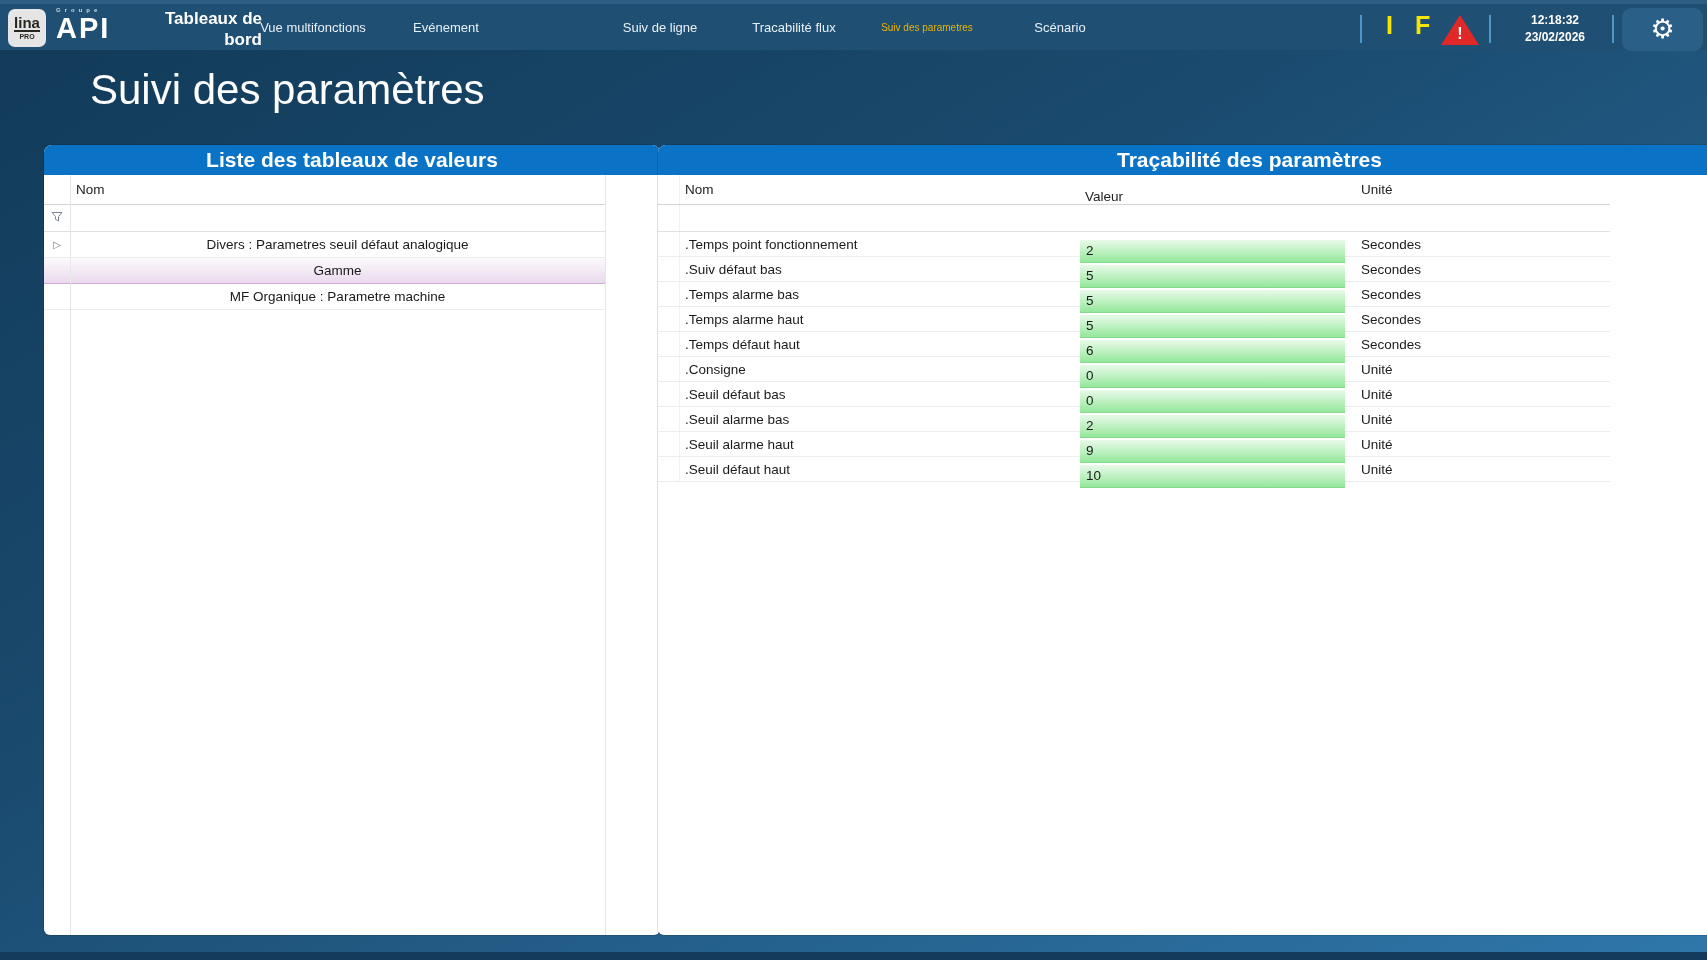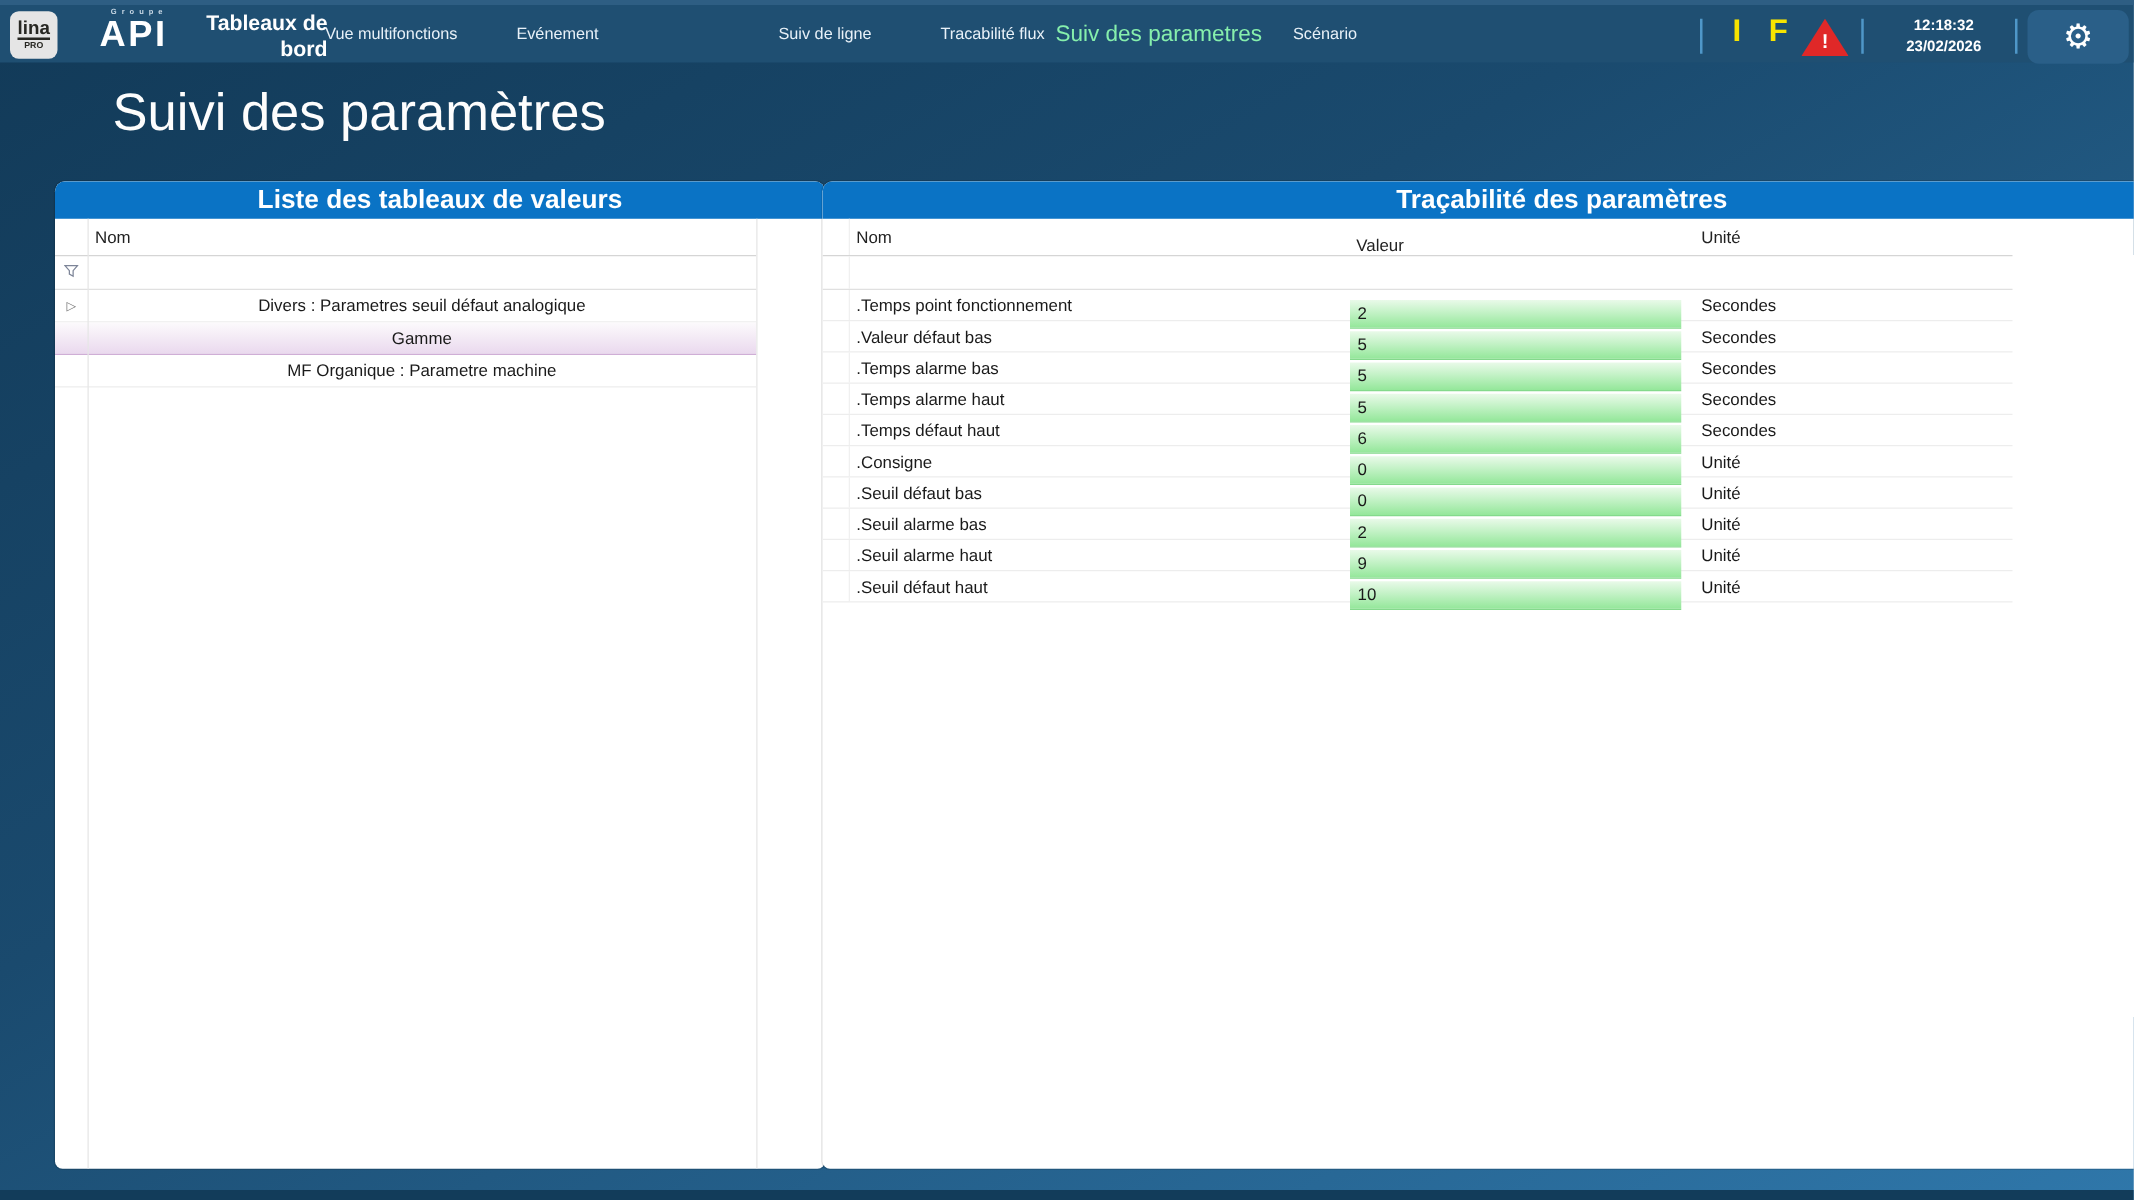--- a/index.html
+++ b/index.html
@@ -14,32 +14,32 @@
     position:absolute; top:0; left:0; width:1707px; height:50px;
     background:#1f4f72; border-top:4px solid #2e5e83;
   }
   .lina-logo {
     position:absolute; left:8px; top:5px; width:38px; height:38px;
     background:#e5e5e5; border-radius:7px; display:flex; flex-direction:column;
     align-items:center; justify-content:center; color:#272722;
   }
   .lina-logo .lina { font-size:15px; font-weight:bold; line-height:1; border-bottom:2px solid #272722; }
   .lina-logo .pro  { font-size:7px; font-weight:bold; line-height:1.4; }
-  .api-logo { position:absolute; left:56px; top:3px; width:78px; text-align:right; color:#fff; }
+  .api-logo { position:absolute; left:56px; top:3px; width:78px; text-align:left; color:#fff; }
   .api-logo .groupe { display:block; font-size:6px; letter-spacing:4px; color:#c9d9e6; font-weight:bold; }
   .api-logo .api { display:block; font-size:29px; font-weight:bold; letter-spacing:2px; line-height:1.05; }
   .app-title {
     position:absolute; left:142px; top:4px; width:120px; text-align:right;
     color:#fff; font-size:17px; font-weight:bold; line-height:1.25;
   }
   .nav-item {
     position:absolute; top:50%; transform:translate(-50%,-50%);
     color:#e8f1f8; font-size:13px; white-space:nowrap; cursor:pointer;
   }
-  .nav-item.active { font-size:18px; color:#86efac; }
+  .nav-item.active { font-size:10px; color:#eab308; }
   .tb-divider { position:absolute; top:11px; width:2px; height:28px; background:#4f97c8; }
   .ind-letter { position:absolute; top:7px; font-size:25px; font-weight:bold; color:#f7e400; }
   .warn-tri {
     position:absolute; left:1441px; top:11px; width:38px; height:30px;
     clip-path:polygon(50% 0, 100% 100%, 0 100%); background:#e02828;
     display:flex; align-items:flex-end; justify-content:center;
   }
   .warn-tri span { color:#fff; font-weight:bold; font-size:16px; line-height:1.4; }
   .clock { position:absolute; left:1505px; top:8px; width:100px; text-align:center; color:#fff;
            font-size:12px; font-weight:bold; line-height:1.45; }
@@ -206,21 +206,21 @@
   <div class="rt-row">
     <span class="c-rowhead"></span>
     <span class="c-nom">.Temps point fonctionnement</span>
     <span class="c-val">
         <span class="val-pill">2</span>
       </span>
     <span class="c-unit">Secondes</span>
   </div>
   <div class="rt-row">
     <span class="c-rowhead"></span>
-    <span class="c-nom">.Valeur défaut bas</span>
+    <span class="c-nom">.Suiv défaut bas</span>
     <span class="c-val">
         <span class="val-pill">5</span>
       </span>
     <span class="c-unit">Secondes</span>
   </div>
   <div class="rt-row">
     <span class="c-rowhead"></span>
     <span class="c-nom">.Temps alarme bas</span>
     <span class="c-val">
         <span class="val-pill">5</span>

